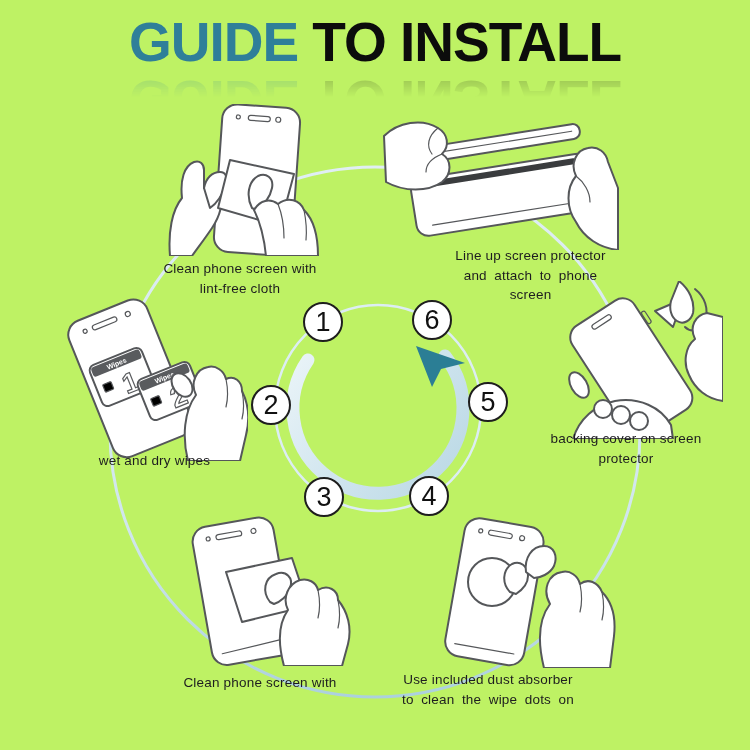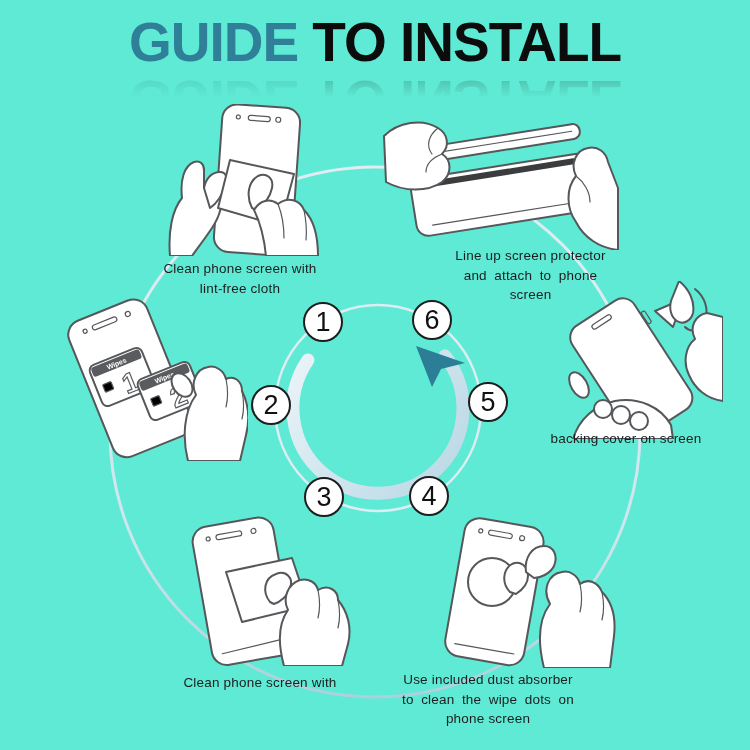--- a/index.html
+++ b/index.html
@@ -1,18 +1,18 @@
 <!DOCTYPE html>
 <html><head>
 <meta charset="utf-8">
 <style>
   html,body { margin:0; padding:0; background:#fff; }
   .page {
     position:relative; width:750px; height:750px; overflow:hidden;
-    background:#5eead4; font-family:"Liberation Sans", sans-serif; color:#1d1d1f;
+    background:#bef264; font-family:"Liberation Sans", sans-serif; color:#1d1d1f;
   }
   
   .title-wrap { position:absolute; left:0; top:14px; width:750px; text-align:center; }
   .title-row {
     font-size:55px; font-weight:bold; letter-spacing:-1px; line-height:1.02;
     white-space:pre;
   }
   .t-accent { color:#2f7f99; }
   .t-rest   { color:#0c0c0c; }
   .title-reflection {
@@ -201,28 +201,29 @@
   </div>
 
   <div class="caption" style="left:443px;top:246px;width:175px">
     <div>Line up screen protector</div>
     <div class="ws">and attach to phone</div>
     <div>screen</div>
   </div>
 
   <div class="caption" style="left:541px;top:429px;width:170px">
     <div>backing cover on screen</div>
+    <div>protector</div>
   </div>
 
   <div class="caption" style="left:388px;top:670px;width:200px">
     <div>Use included dust absorber</div>
     <div class="ws">to clean the wipe dots on</div>
-    <div>phone screen</div>
   </div>
 
   <div class="caption" style="left:160px;top:673px;width:200px">
     <div>Clean phone screen with</div>
   </div>
 
   <div class="caption" style="left:62px;top:451px;width:185px">
+    <div>wet and dry wipes</div>
   </div>
 
 </div>
 
 </body></html>

